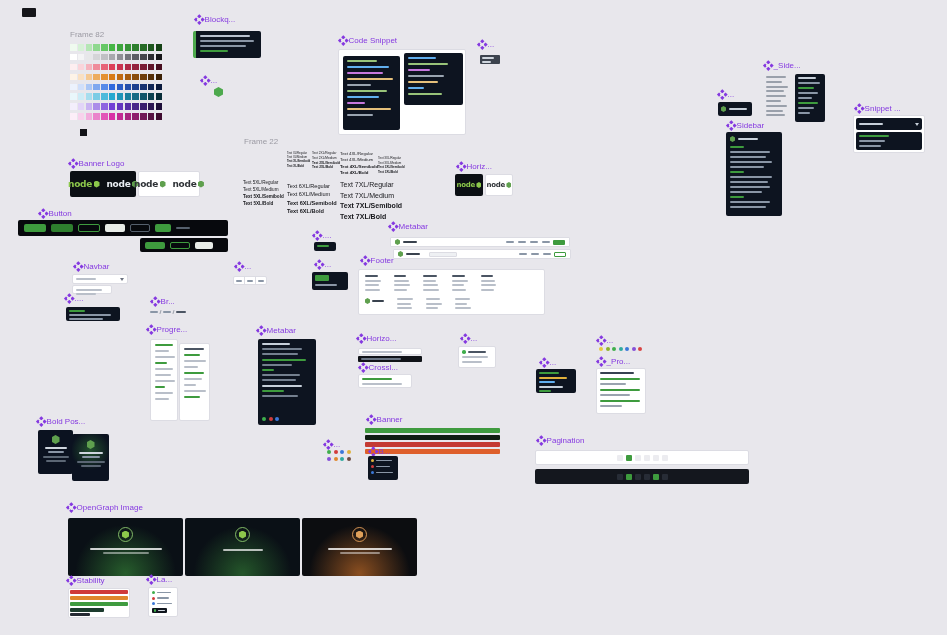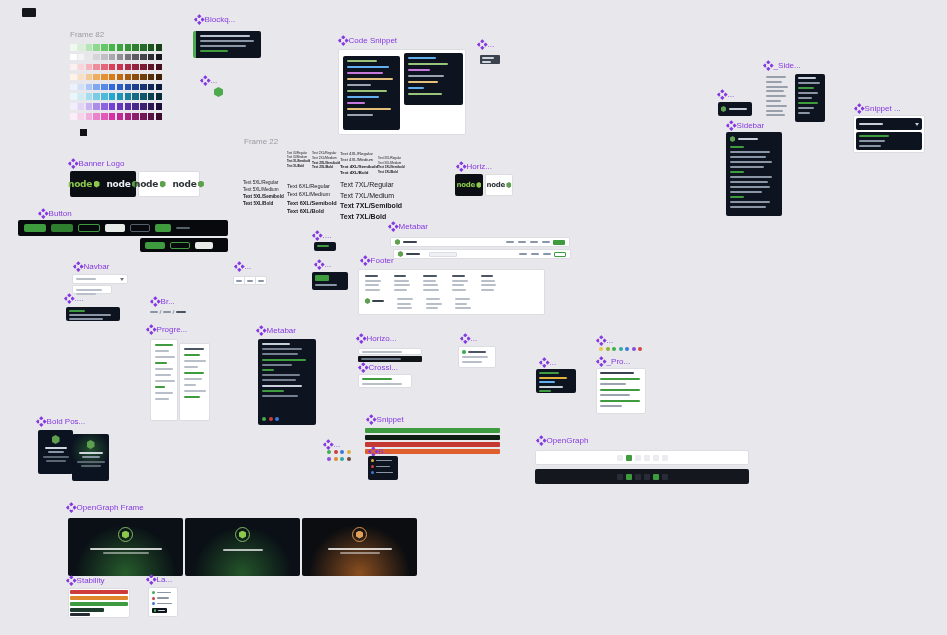--- a/index.html
+++ b/index.html
@@ -680,21 +680,21 @@
   <div class="abs" style="left:72px;top:434px;width:37px;height:47px;background:radial-gradient(circle at 50% 35%, rgba(62,155,62,.45), transparent 55%),#0b1220;border-radius:2px;padding:6px 4px;display:flex;flex-direction:column;align-items:center;gap:2.5px">
     <span class="hex" style="width:8px;height:9px"></span>
     <span class="bar" style="width:24px;background:#cfd6de"></span>
     <span class="bar" style="width:18px"></span>
     <span class="bar" style="width:28px;background:#5b6674"></span>
     <span class="bar" style="width:20px;background:#5b6674"></span>
   </div>
 
   <div class="clabel" style="left:368px;top:415px">
       <span class="cdia"></span>
-      <span>Snippet</span>
+      <span>Banner</span>
     </div>
   <div class="abs" style="left:365px;top:428px;display:flex;flex-direction:column;gap:2px">
       <div class="bannerbar" style="background: rgb(63, 155, 63);"></div>
       <div class="bannerbar" style="background: rgb(16, 29, 18);"></div>
       <div class="bannerbar" style="background: rgb(196, 58, 51);"></div>
       <div class="bannerbar" style="background: rgb(222, 95, 43);"></div>
     </div>
 
   <div class="clabel" style="left:370px;top:447px">
       <span class="cdia"></span>
@@ -727,21 +727,21 @@
     </div>
   <div class="abs dots" style="left:327px;top:457px">
       <div class="dot" style="background: rgb(133, 80, 216);"></div>
       <div class="dot" style="background: rgb(224, 135, 46);"></div>
       <div class="dot" style="background: rgb(47, 169, 160);"></div>
       <div class="dot" style="background: rgb(109, 76, 65);"></div>
     </div>
 
   <div class="clabel" style="left:538px;top:436px">
       <span class="cdia"></span>
-      <span>OpenGraph</span>
+      <span>Pagination</span>
     </div>
   <div class="abs white" style="left:535px;top:450px;width:214px;height:15px;display:flex;align-items:center;justify-content:center">
     <div class="pgs">
         <div class="pg" style="background: rgb(236, 236, 240);"></div>
         <div class="pg" style="background: rgb(62, 155, 62);"></div>
         <div class="pg" style="background: rgb(236, 236, 240);"></div>
         <div class="pg" style="background: rgb(236, 236, 240);"></div>
         <div class="pg" style="background: rgb(236, 236, 240);"></div>
         <div class="pg" style="background: rgb(236, 236, 240);"></div>
       </div>
@@ -752,21 +752,21 @@
         <div class="pg" style="background: rgb(62, 155, 62);"></div>
         <div class="pg" style="background: rgb(39, 44, 54);"></div>
         <div class="pg" style="background: rgb(39, 44, 54);"></div>
         <div class="pg" style="background: rgb(62, 155, 62);"></div>
         <div class="pg" style="background: rgb(39, 44, 54);"></div>
       </div>
   </div>
 
   <div class="clabel" style="left:68px;top:503px">
       <span class="cdia"></span>
-      <span>OpenGraph Frame</span>
+      <span>OpenGraph Image</span>
     </div>
   <div class="abs og" style="left:68px;top:518px;background:radial-gradient(ellipse at 50% 95%, rgba(62,155,62,.55), transparent 62%),#0a1016">
     <div class="ogc">
         <span class="hex" style="width:7px;height:8px;background:#8cc84b"></span>
       </div>
     <div class="bar" style="width:72px;background:rgba(255,255,255,.8);margin:6px auto 2px"></div>
     <div class="bar" style="width:46px;background:rgba(255,255,255,.45);margin:0 auto"></div>
   </div>
   <div class="abs og" style="left:185px;top:518px;background:radial-gradient(ellipse at 50% 95%, rgba(62,155,62,.5), transparent 60%),#0a1016">
     <div class="ogc">

